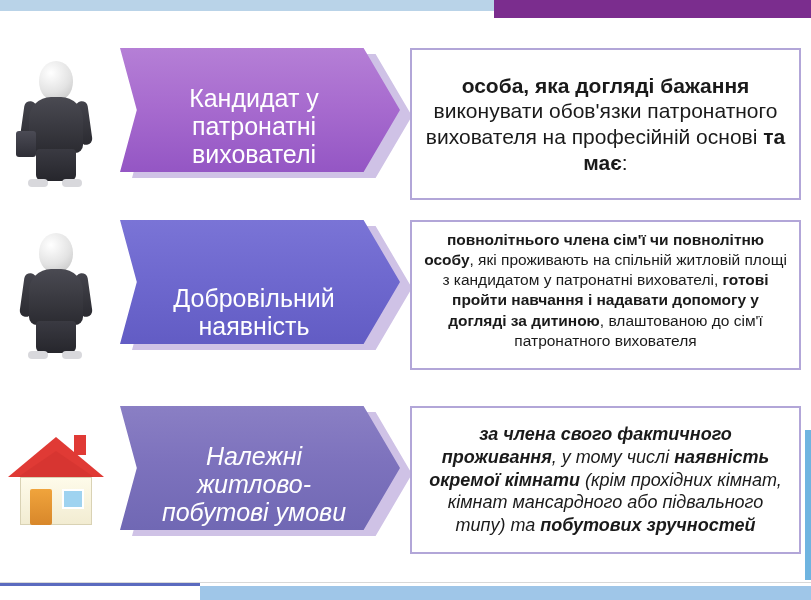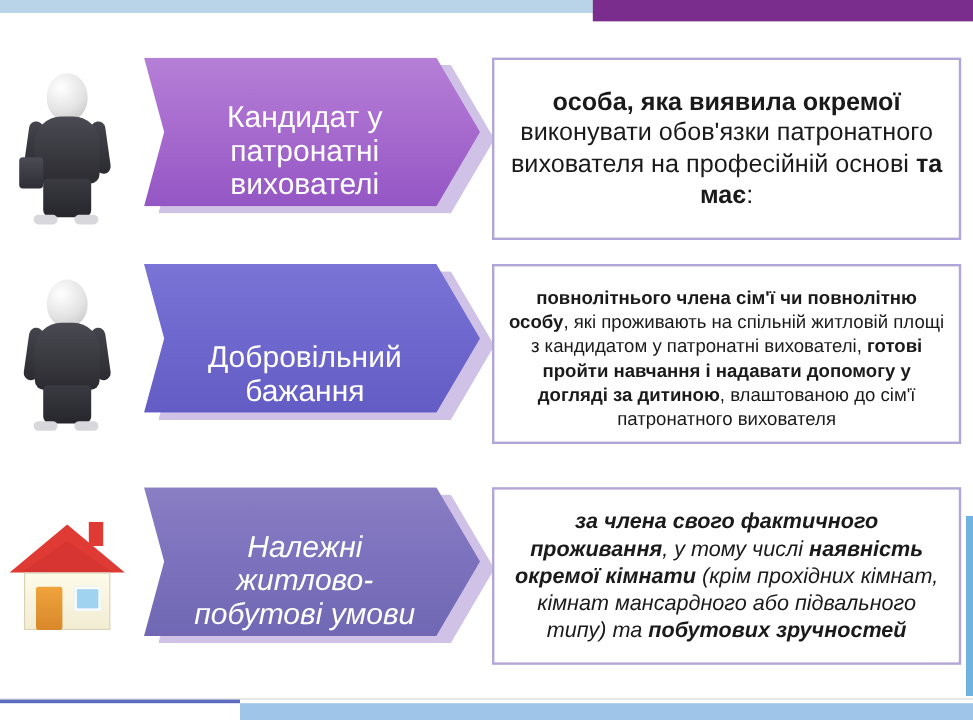--- a/index.html
+++ b/index.html
@@ -182,21 +182,21 @@
     top: 0;
     right: 10px;
     box-sizing: border-box;
     border: 2px solid #b2a6d8;
     background: #ffffff;
     padding: 8px 12px;
     text-align: center;
     color: #1a1a1a;
   }
   .tb-1 { height: 152px; font-size: 21px; line-height: 1.22; display: flex; align-items: center; justify-content: center; }
-  .tb-2 { height: 150px; font-size: 15.5px; line-height: 1.3; display: flex; align-items: flex-end; justify-content: center; }
+  .tb-2 { height: 150px; font-size: 15.5px; line-height: 1.3; display: flex; align-items: flex-start; justify-content: center; }
   .tb-3 { height: 148px; font-size: 18px; line-height: 1.26; display: flex; align-items: center; justify-content: center; }
   .text-box b { font-weight: bold; }
 
   
   .person {
     position: relative;
     width: 84px;
     height: 128px;
   }
   .person .head {
@@ -350,42 +350,42 @@
     <div class="label-cell">
       <div class="label-shadow"></div>
       <div class="label-chevron chev-1">
         <span>Кандидат у
 патронатні
 вихователі</span>
       </div>
     </div>
     <div class="box-cell">
       <div class="text-box tb-1">
-        <div><b>особа, яка виявила окремої</b> виконувати обов'язки патронатного вихователя на професійній основі <b>та має</b>:</div>
+        <div><b>особа, яка догляді бажання</b> виконувати обов'язки патронатного вихователя на професійній основі <b>та має</b>:</div>
       </div>
     </div>
   </div>
 
   <div class="row row-2">
     <div class="figure-cell">
       <div class="person">
         <div class="head"></div>
         <div class="arm-l"></div>
         <div class="arm-r"></div>
         <div class="body"></div>
         <div class="legs"></div>
         <div class="shoe-l"></div>
         <div class="shoe-r"></div>
       </div>
     </div>
     <div class="label-cell">
       <div class="label-shadow"></div>
       <div class="label-chevron chev-2">
         <span>Добровільний
-бажання</span>
+наявність</span>
       </div>
     </div>
     <div class="box-cell">
       <div class="text-box tb-2">
         <div><b>повнолітнього члена сім'ї чи повнолітню особу</b>, які проживають на спільній житловій площі з кандидатом у патронатні вихователі, <b>готові пройти навчання і надавати допомогу у догляді за дитиною</b>, влаштованою до сім'ї патронатного вихователя</div>
       </div>
     </div>
   </div>
 
   <div class="row row-3">

